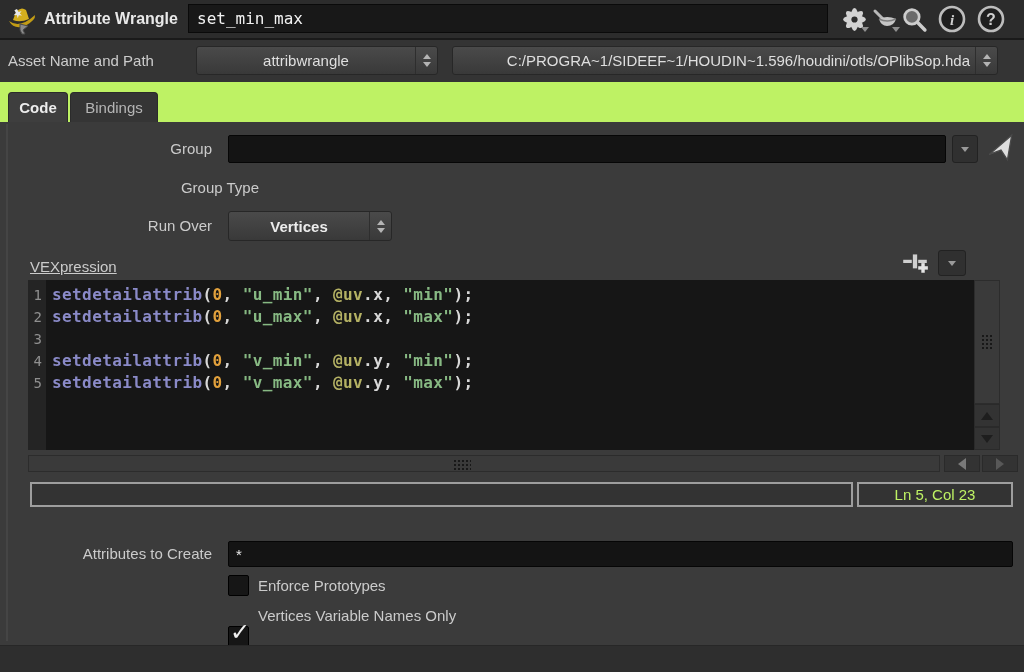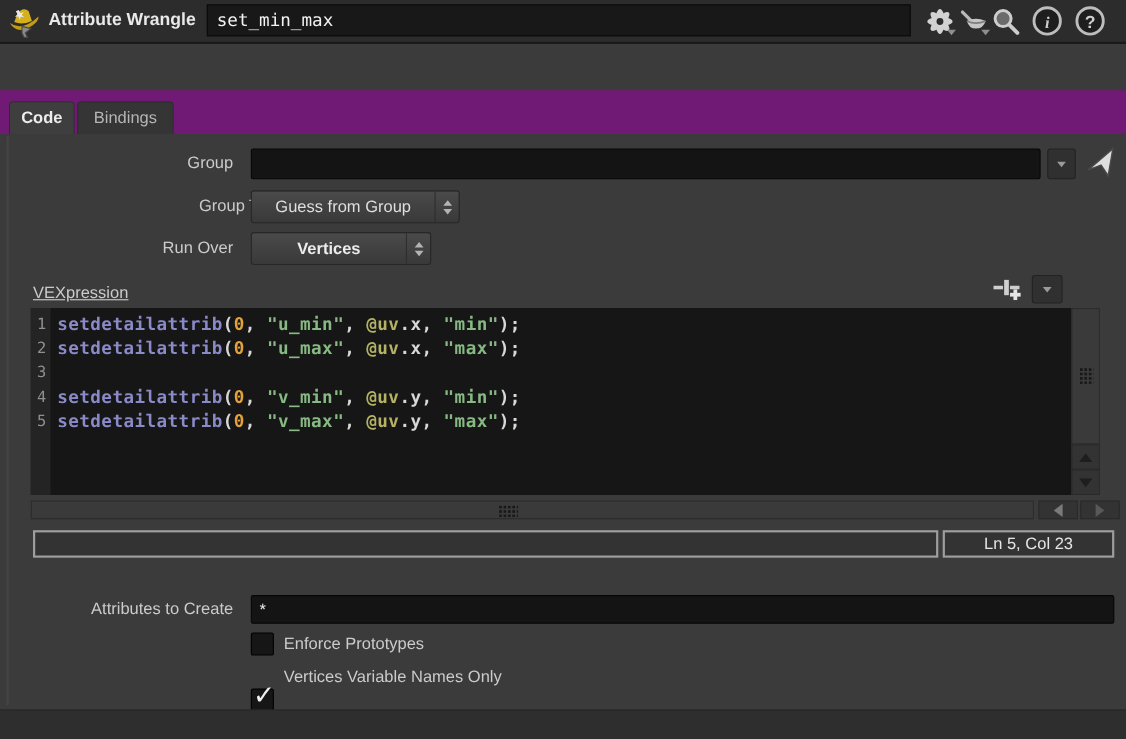--- a/index.html
+++ b/index.html
@@ -24,21 +24,21 @@
   .asset-row{left:0;top:40px;width:1024px;height:42px;background:#343434;border-bottom:1px solid #2a2a2a;}
   .asset-label{left:8px;top:0;height:42px;line-height:42px;color:#cccccc;}
   .dd{background:linear-gradient(#4a4a4a,#393939);border:1px solid #272727;border-radius:3px;display:flex;align-items:stretch;box-sizing:border-box;cursor:pointer;}
   .dd-label{flex:1;display:flex;align-items:center;justify-content:center;color:#dfdfdf;overflow:hidden;white-space:nowrap;}
   .dd-label.right{justify-content:flex-end;padding-right:5px;}
   .dd-spin{width:21px;border-left:1px solid #2e2e2e;display:flex;flex-direction:column;align-items:center;justify-content:center;gap:3px;}
   .tri-up{width:0;height:0;border-left:4px solid transparent;border-right:4px solid transparent;border-bottom:5px solid #b4b4b4;}
   .tri-dn{width:0;height:0;border-left:4px solid transparent;border-right:4px solid transparent;border-top:5px solid #b4b4b4;}
 
   
-  .tab-band{left:0;top:82px;width:1024px;height:40px;background:#701a75;}
+  .tab-band{left:0;top:82px;width:1024px;height:40px;background:#bef264;}
   .tab{position:absolute;bottom:0;height:30px;border-radius:4px 4px 0 0;display:flex;align-items:center;justify-content:center;cursor:pointer;}
   .tab.active{left:8px;width:60px;background:#3e3e3e;color:#ededed;font-weight:bold;border:1px solid #2b2b2b;border-bottom:none;box-sizing:border-box;}
   .tab.inactive{left:70px;width:88px;background:#353535;color:#b5b5b5;border:1px solid #2b2b2b;border-bottom:none;box-sizing:border-box;}
 
   
   .pane{left:0;top:122px;width:1024px;height:523px;background:#3b3b3b;}
   .indent-line{left:6px;top:2px;width:2px;height:517px;background:#454545;}
   .plabel{left:0;width:212px;text-align:right;color:#cbcbcb;}
   .field-dark{background:#141414;border:1px solid #060606;border-radius:2px;box-sizing:border-box;color:#eaeaea;outline:none;font-family:"Liberation Sans","DejaVu Sans",sans-serif;font-size:15px;}
   .sq-btn{background:#303030;border:1px solid #222222;border-radius:3px;display:flex;align-items:center;justify-content:center;cursor:pointer;box-sizing:border-box;}
@@ -57,21 +57,21 @@
   .grip-dots{background-image:radial-gradient(#181818 1.2px,transparent 1.3px);background-size:4px 4px;}
   .scroll-btn{background:#333333;border:1px solid #2a2a2a;box-sizing:border-box;display:flex;align-items:center;justify-content:center;cursor:pointer;}
   .vtri-up{width:0;height:0;border-left:6px solid transparent;border-right:6px solid transparent;border-bottom:8px solid #1e1e1e;}
   .vtri-dn{width:0;height:0;border-left:6px solid transparent;border-right:6px solid transparent;border-top:8px solid #1e1e1e;}
   .htrack{left:28px;top:333px;width:912px;height:17px;background:#3a3a3a;border:1px solid #2c2c2c;box-sizing:border-box;cursor:pointer;}
   .htri-l{width:0;height:0;border-top:6px solid transparent;border-bottom:6px solid transparent;border-right:8px solid #7a7a7a;}
   .htri-r{width:0;height:0;border-top:6px solid transparent;border-bottom:6px solid transparent;border-left:8px solid #585858;}
 
   
   .status-box{border:2px solid #9e9e9e;background:#333333;box-sizing:border-box;}
-  .status-text{display:flex;align-items:center;justify-content:center;color:#e5e5e5;}
+  .status-text{display:flex;align-items:center;justify-content:center;color:#bef264;}
 
   
   .checkbox{width:21px;height:21px;background:#161616;border:1px solid #000;border-radius:2px;box-sizing:border-box;cursor:pointer;position:relative;}
   .checkmark{position:absolute;left:1px;top:-7px;color:#f0f0f0;font-size:24px;font-weight:bold;line-height:24px;font-family:"DejaVu Sans",sans-serif;}
 
   .bottom-strip{left:0;top:645px;width:1024px;height:27px;background:#2e2e2e;border-top:1px solid #272727;box-sizing:border-box;}
   svg{display:block;}
 </style>
 </head>
 <body>
@@ -123,20 +123,37 @@
       </svg>
     </div>
     <div class="abs tb-icon" style="left:977px;">
       <svg width="28" height="28" viewBox="0 0 28 28">
         <circle cx="14" cy="14" r="12" fill="#1e1e1e" stroke="#bdbdbd" stroke-width="2.6"></circle>
         <text x="14" y="20" text-anchor="middle" font-family="Liberation Sans, DejaVu Sans, sans-serif" font-size="16" font-weight="bold" fill="#cfcfcf">?</text>
       </svg>
     </div>
   </div>
 
+  <div class="abs asset-row">
+    <div class="abs asset-label">Asset Name and Path</div>
+    <div class="abs dd" style="left:196px;top:6px;width:242px;height:29px;">
+      <div class="dd-label">attribwrangle</div>
+      <div class="dd-spin">
+        <div class="tri-up"></div>
+        <div class="tri-dn"></div>
+      </div>
+    </div>
+    <div class="abs dd" style="left:452px;top:6px;width:546px;height:29px;">
+      <div class="dd-label right">C:/PROGRA~1/SIDEEF~1/HOUDIN~1.596/houdini/otls/OPlibSop.hda</div>
+      <div class="dd-spin">
+        <div class="tri-up"></div>
+        <div class="tri-dn"></div>
+      </div>
+    </div>
+  </div>
 
   <div class="abs tab-band">
     <div class="tab active">Code</div>
     <div class="tab inactive">Bindings</div>
   </div>
 
   <div class="abs pane">
     <div class="abs indent-line"></div>
 
     <div class="abs plabel" style="top:13px;height:28px;line-height:28px;">Group</div>
@@ -144,27 +161,20 @@
     <div class="abs sq-btn" style="left:952px;top:13px;width:26px;height:28px;">
       <div class="dd-single-tri"></div>
     </div>
     <div class="abs" style="left:986px;top:11px;">
       <svg width="30" height="30" viewBox="0 0 28 28">
         <polygon points="24,2 20,25 14,16 3,20" fill="#dedede" stroke="#4a4a4a" stroke-width="1.2"></polygon>
       </svg>
     </div>
 
     <div class="abs plabel" style="top:51px;height:30px;line-height:30px;margin-left:47px;">Group Type</div>
-    <div class="abs dd" style="left:228px;top:51px;width:190px;height:30px;">
-      <div class="dd-label">Guess from Group</div>
-      <div class="dd-spin">
-        <div class="tri-up"></div>
-        <div class="tri-dn"></div>
-      </div>
-    </div>
 
     <div class="abs plabel" style="top:89px;height:30px;line-height:30px;">Run Over</div>
     <div class="abs dd" style="left:228px;top:89px;width:164px;height:30px;">
       <div class="dd-label" style="font-weight:bold;color:#ececec;">Vertices</div>
       <div class="dd-spin">
         <div class="tri-up"></div>
         <div class="tri-dn"></div>
       </div>
     </div>
 

